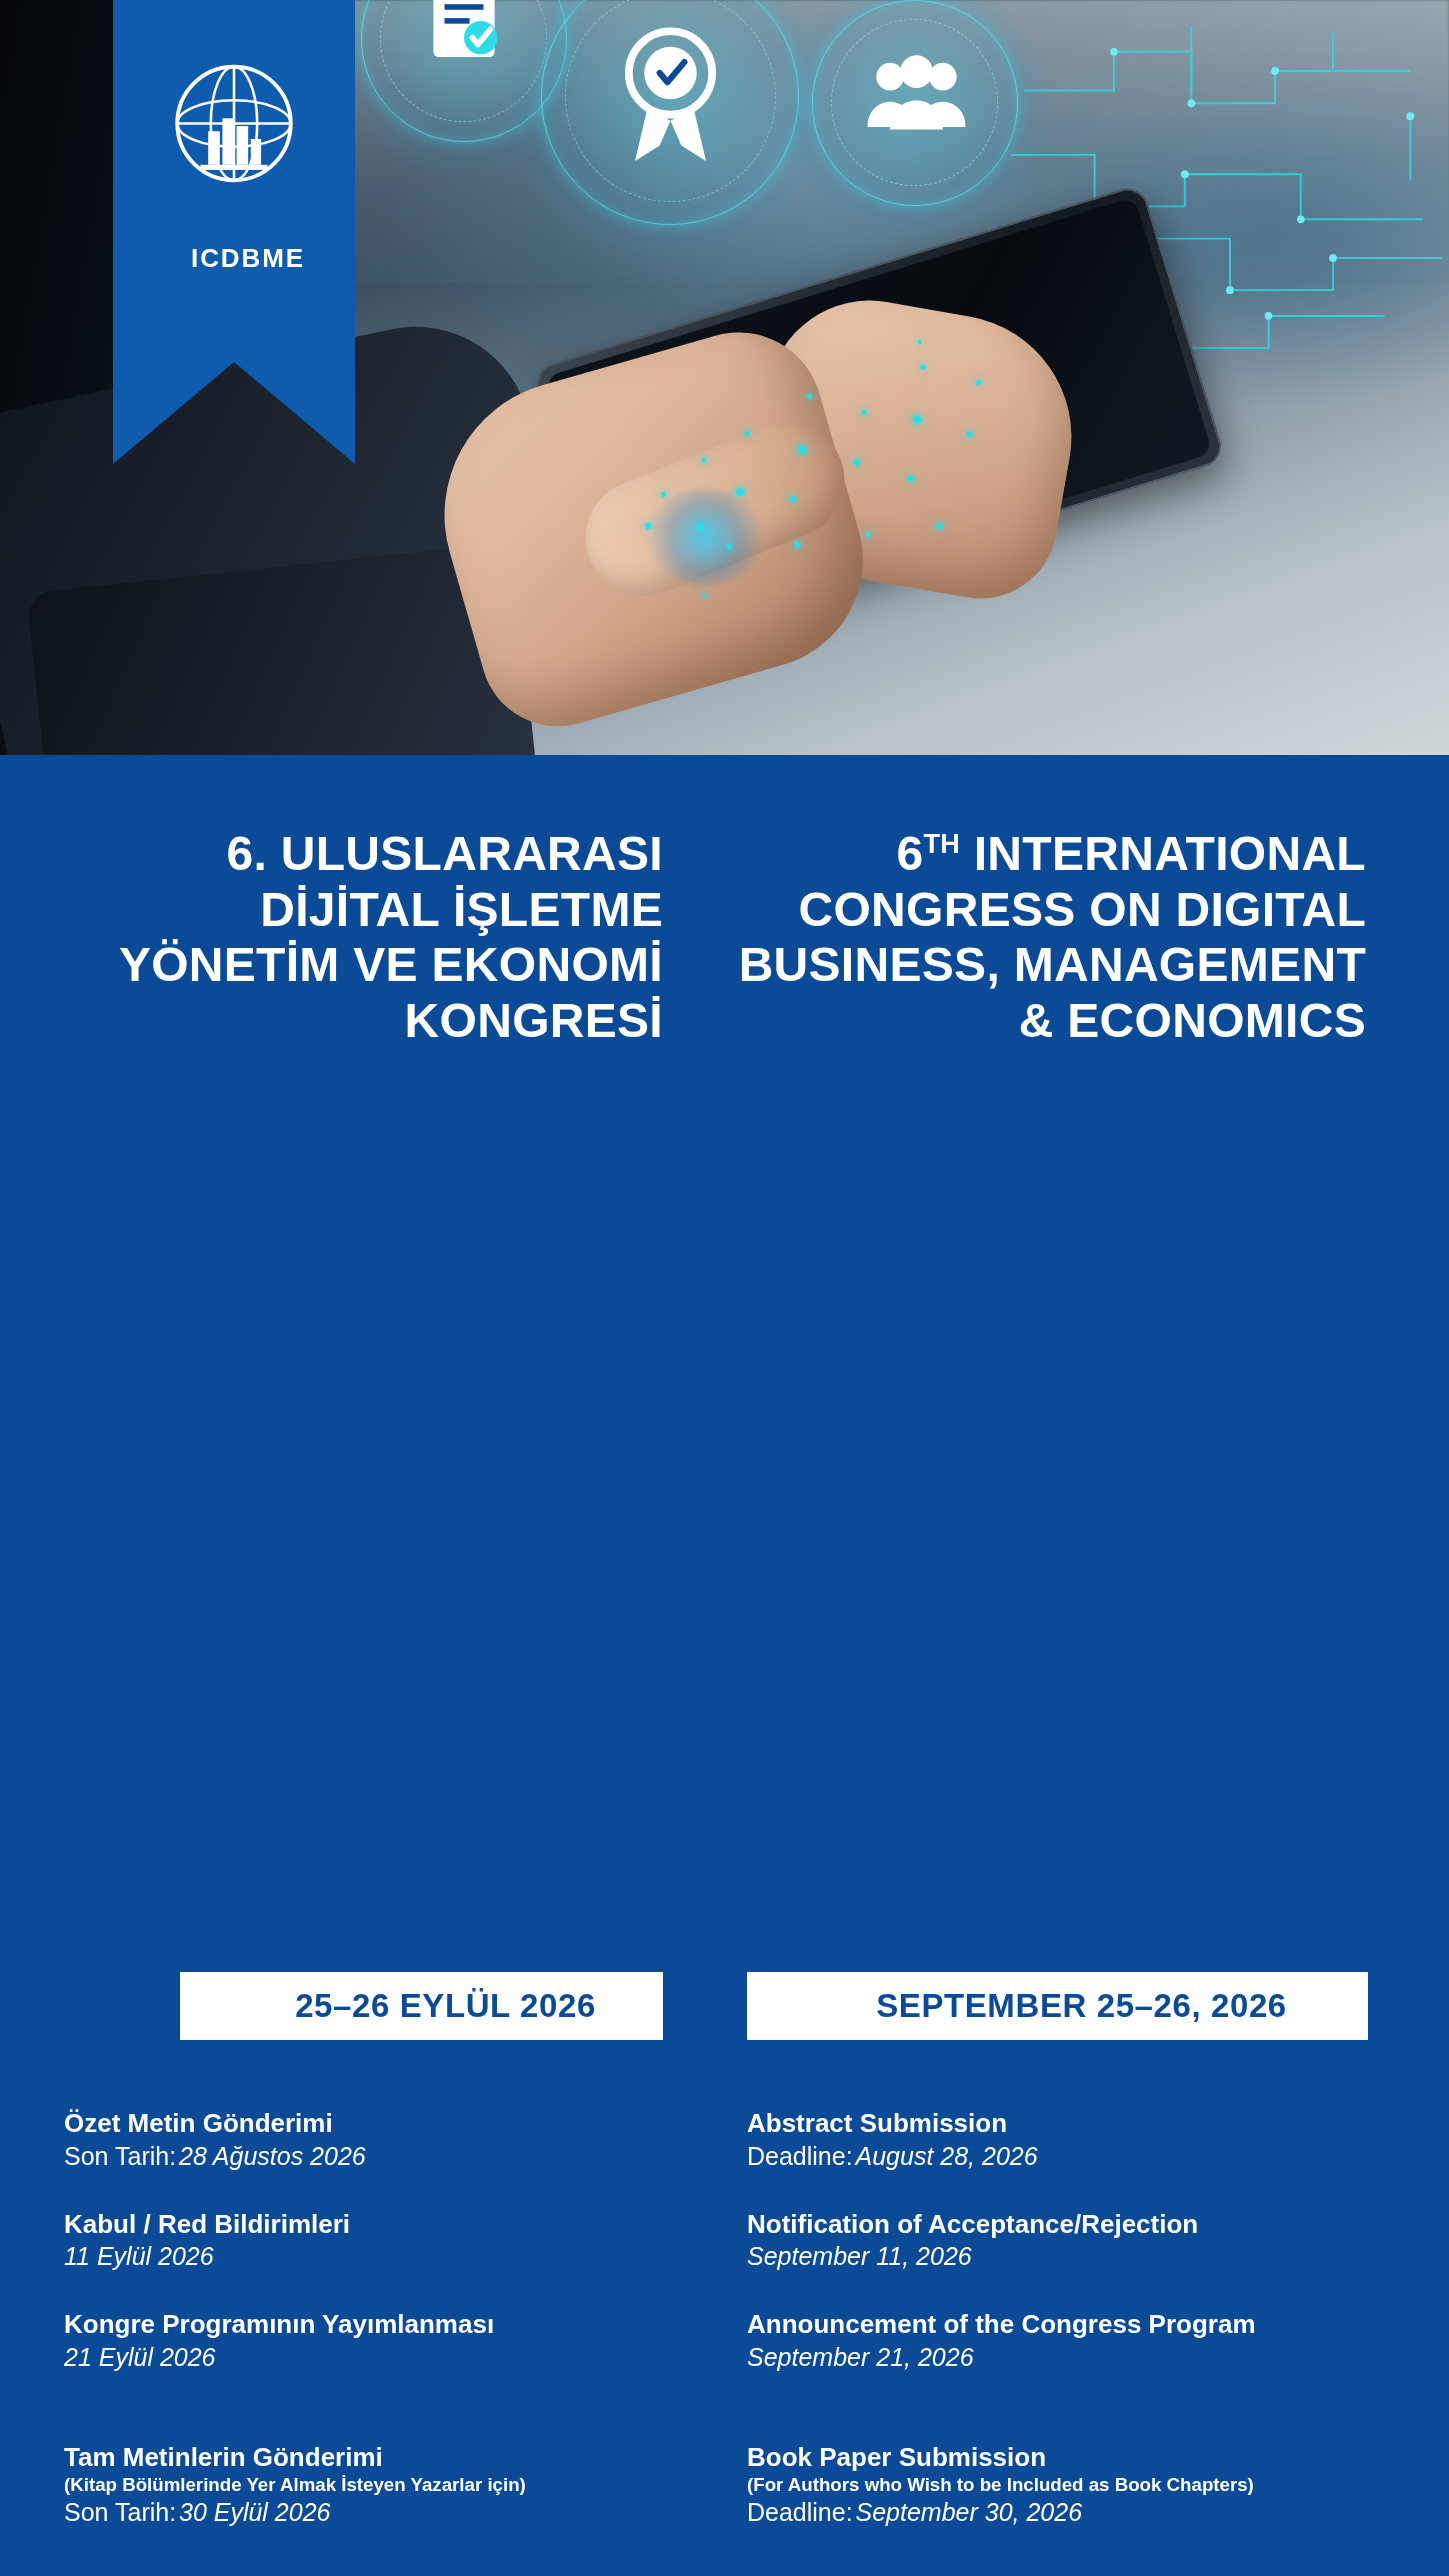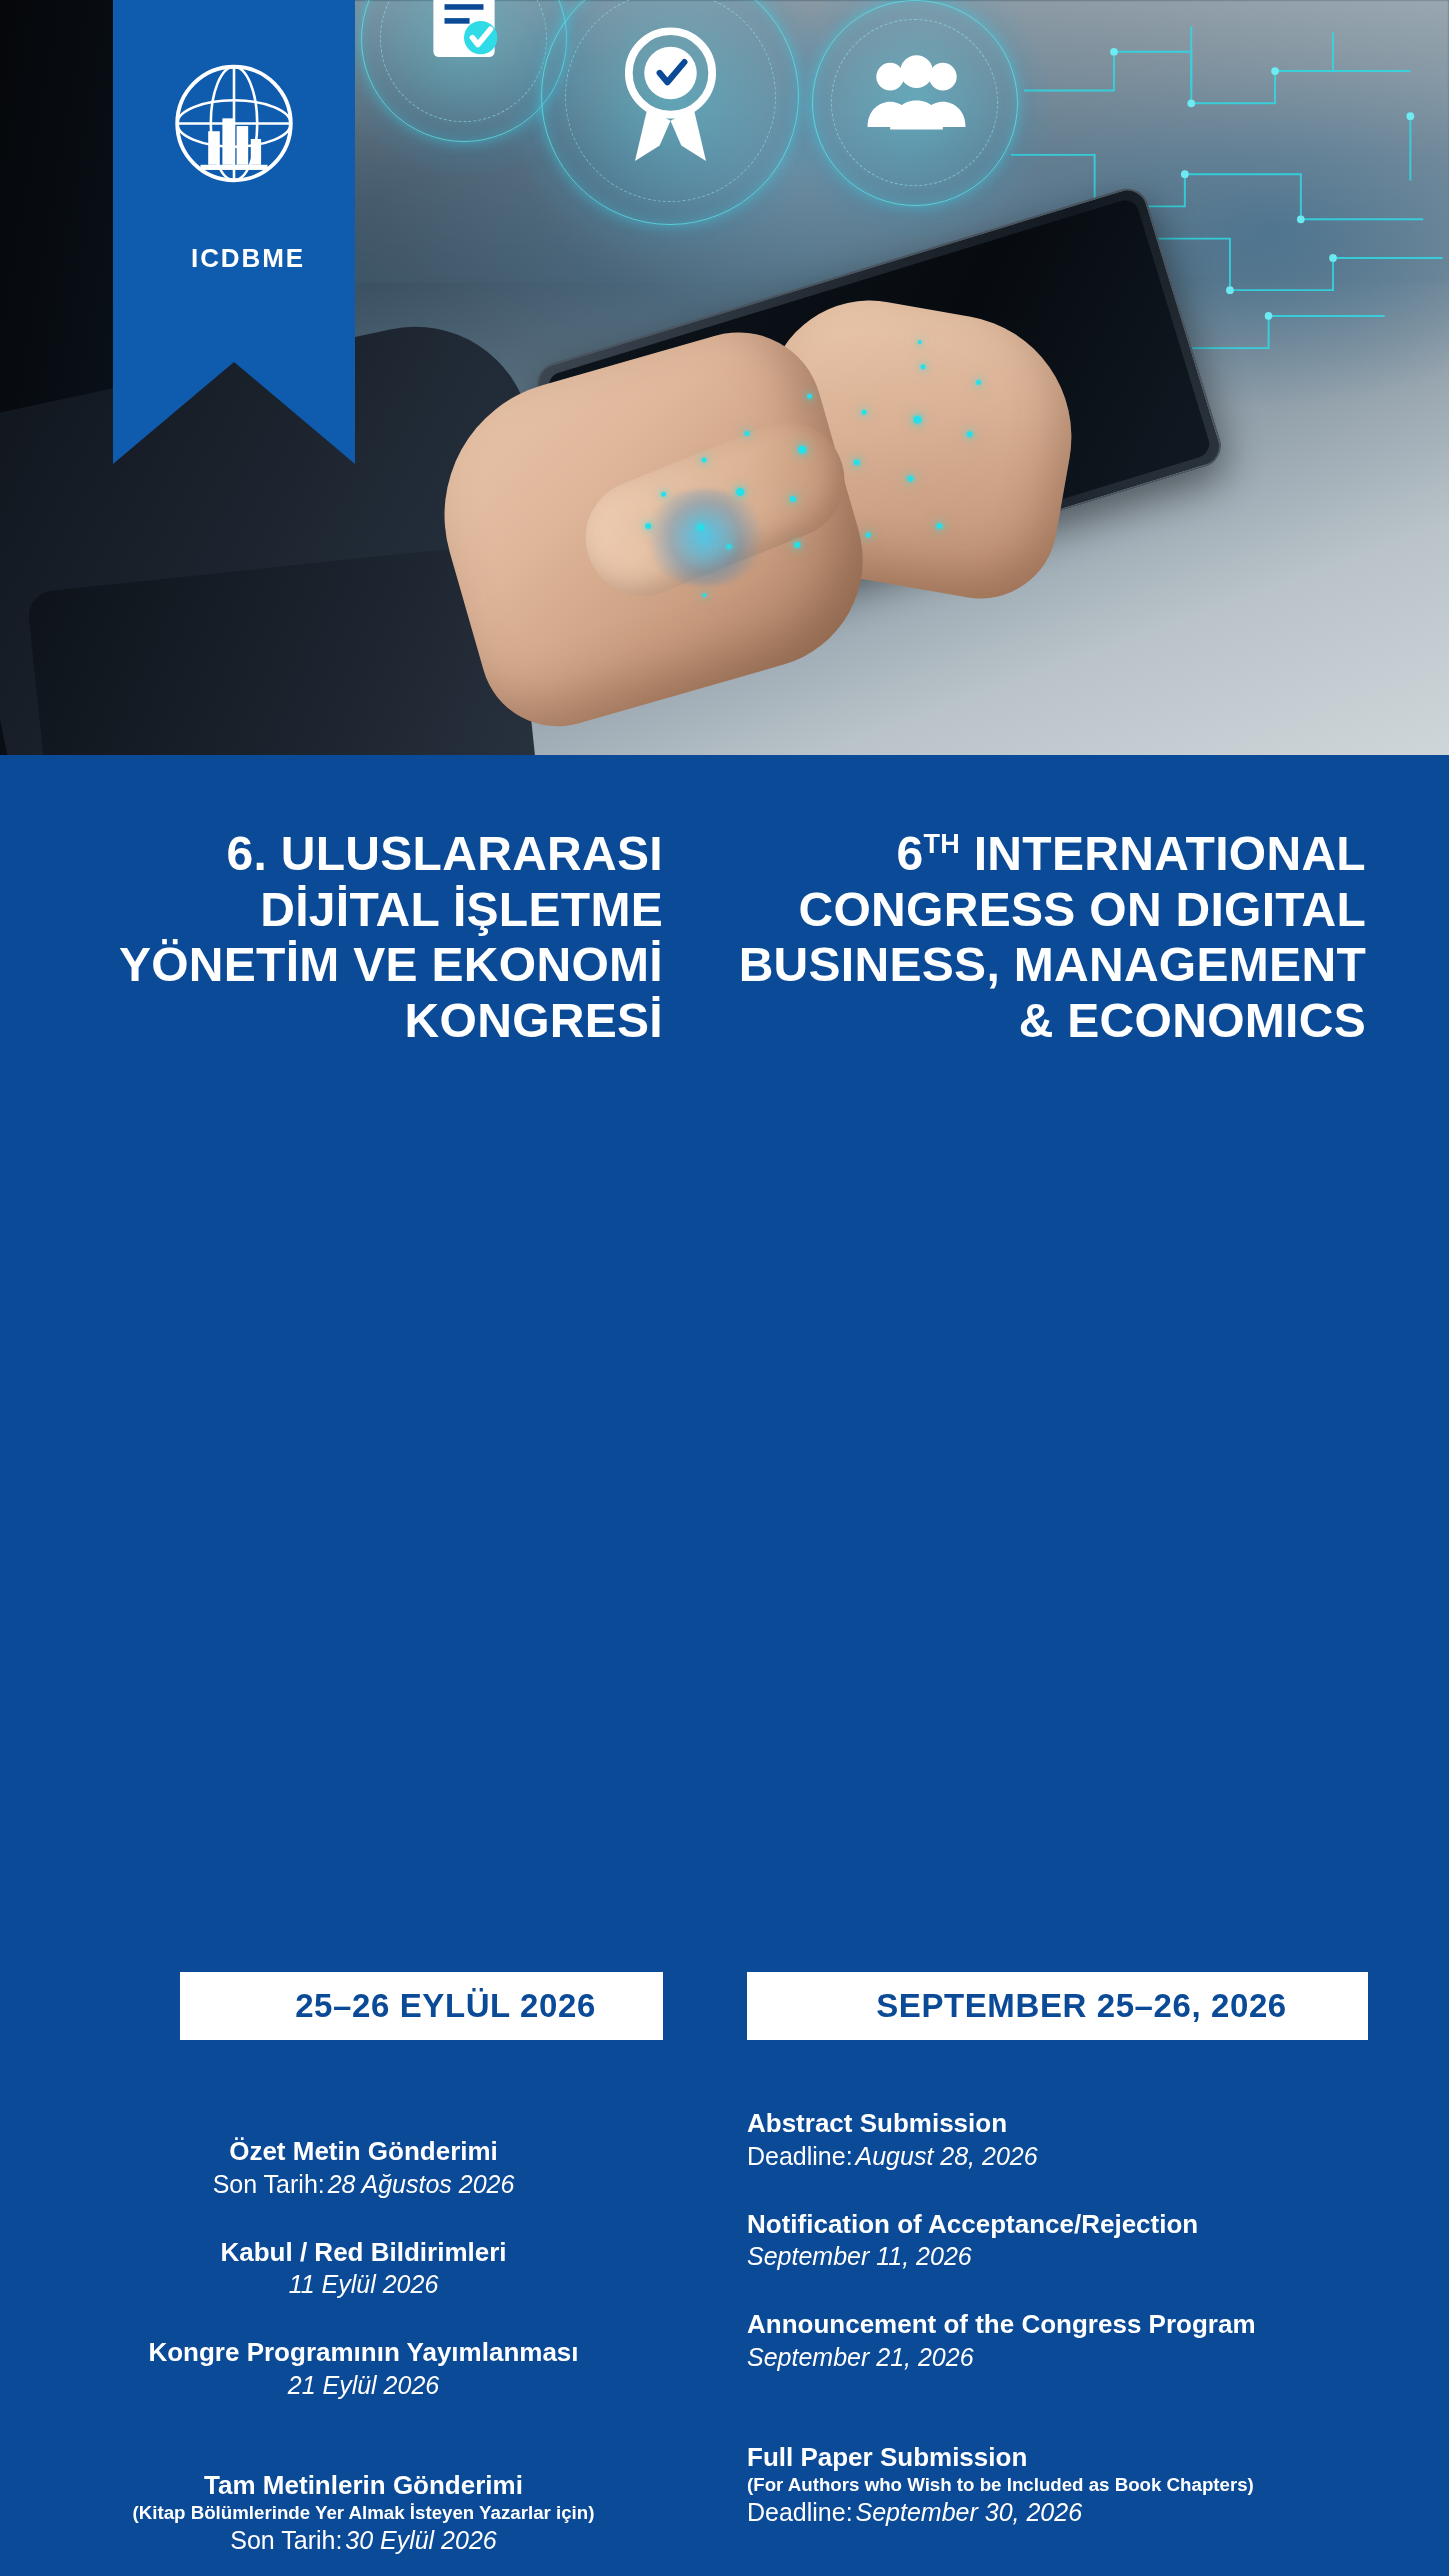--- a/index.html
+++ b/index.html
@@ -264,23 +264,22 @@
   }
   .row {
     position: relative;
     width: 100%;
     margin-bottom: 24.5px;
   }
   .cell-tr {
     position: absolute;
     left: 64px;
     width: 599px;
-    text-align: center;
+    text-align: left;
     color: #ffffff;
-    margin-top: 28px;
   }
   .cell-en {
     position: absolute;
     left: 747px;
     width: 663px;
     text-align: left;
     color: #ffffff;
   }
   .lbl {
     font-size: 26px;
@@ -483,21 +482,21 @@
         </div>
       </div>
 
       <div class="row" style="height:137px;">
         <div class="cell-tr">
           <div class="lbl">Tam Metinlerin Gönderimi</div>
           <div class="lbl-small">(Kitap Bölümlerinde Yer Almak İsteyen Yazarlar için)</div>
           <div><span class="val-plain">Son Tarih:</span> <span class="val">30 Eylül 2026</span></div>
         </div>
         <div class="cell-en">
-          <div class="lbl">Full Paper Submission</div>
+          <div class="lbl">Book Paper Submission</div>
           <div class="lbl-small">(For Authors who Wish to be Included as Book Chapters)</div>
           <div><span class="val-plain">Deadline:</span> <span class="val">September 30, 2026</span></div>
         </div>
       </div>
 
     </div>
 
     <div class="footer">
       
       

